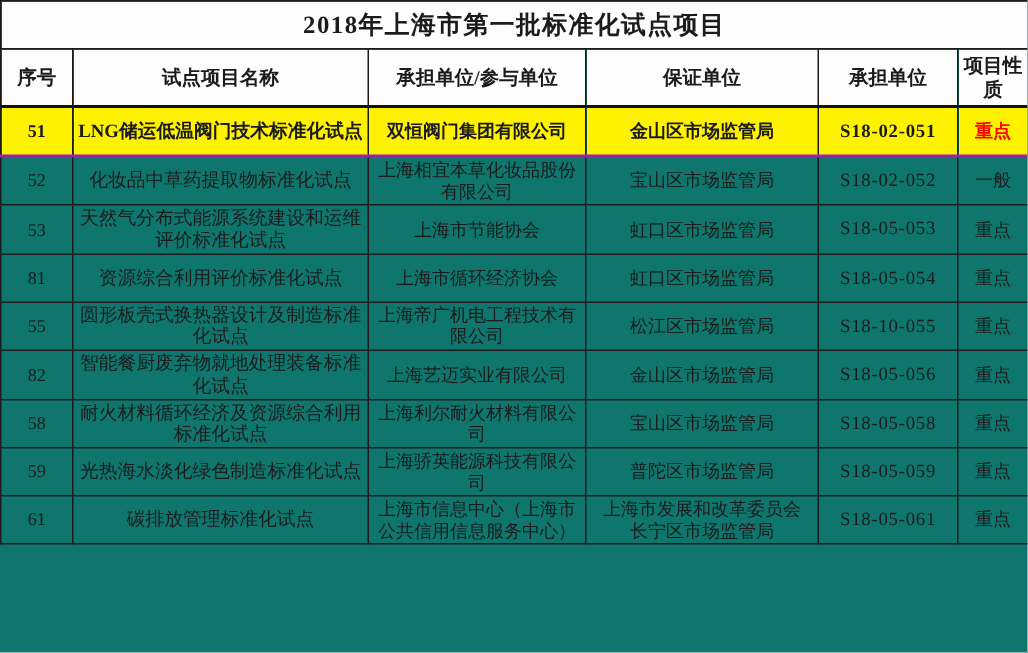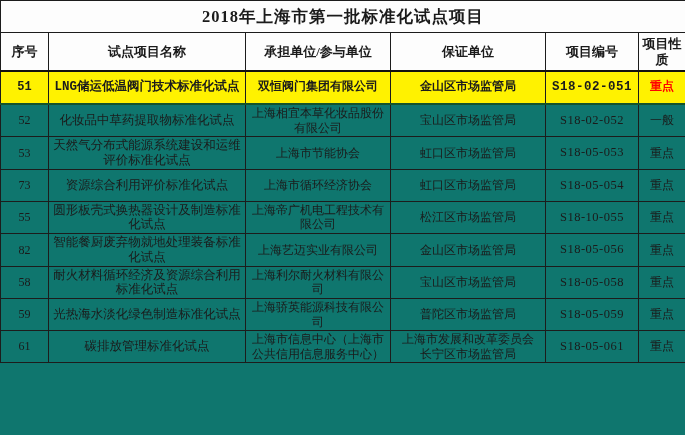--- a/index.html
+++ b/index.html
@@ -46,22 +46,21 @@
   }
   tbody td {
     height: 29px;
   }
   tbody .c-name { font-size: 12.5px; }
   tbody .c-code { font-size: 12.5px; letter-spacing: 0.5px; margin-top: 25px; }
   tr.highlight td {
     background: var(--highlight-bg, #fff200);
     font-weight: bold;
     border-top: 2px solid #111;
-    border-bottom: 2px solid #14532d;
-    font-family: Liberation Mono, monospace;
+    border-bottom: 2px solid #a21caf;
   }
   tr.highlight td.c-nature {
     color: var(--emphasis-red, #ff0000);
   }
 </style>
 </head>
 <body>
 
 <div class="page">
   <table>
@@ -75,21 +74,21 @@
     </colgroup>
     <thead>
       <tr>
         <td class="title-cell" colspan="6">2018年上海市第一批标准化试点项目</td>
       </tr>
       <tr>
         <th class="col-header">序号</th>
         <th class="col-header">试点项目名称</th>
         <th class="col-header">承担单位/参与单位</th>
         <th class="col-header">保证单位</th>
-        <th class="col-header">项目编号</th>
+        <th class="col-header">承担单位</th>
         <th class="col-header">项目性质</th>
       </tr>
     </thead>
     <tbody>
         <tr class="highlight">
     <td class="c-no">51</td>
     <td class="c-name">LNG储运低温阀门技术标准化试点</td>
     <td class="c-und">双恒阀门集团有限公司</td>
     <td class="c-gua">金山区市场监管局</td>
     <td class="c-code">S18-02-051</td>
@@ -105,21 +104,21 @@
   </tr>
         <tr>
     <td class="c-no">53</td>
     <td class="c-name">天然气分布式能源系统建设和运维评价标准化试点</td>
     <td class="c-und">上海市节能协会</td>
     <td class="c-gua">虹口区市场监管局</td>
     <td class="c-code">S18-05-053</td>
     <td class="c-nature">重点</td>
   </tr>
         <tr>
-    <td class="c-no">73</td>
+    <td class="c-no">81</td>
     <td class="c-name">资源综合利用评价标准化试点</td>
     <td class="c-und">上海市循环经济协会</td>
     <td class="c-gua">虹口区市场监管局</td>
     <td class="c-code">S18-05-054</td>
     <td class="c-nature">重点</td>
   </tr>
         <tr>
     <td class="c-no">55</td>
     <td class="c-name">圆形板壳式换热器设计及制造标准化试点</td>
     <td class="c-und">上海帝广机电工程技术有限公司</td>

